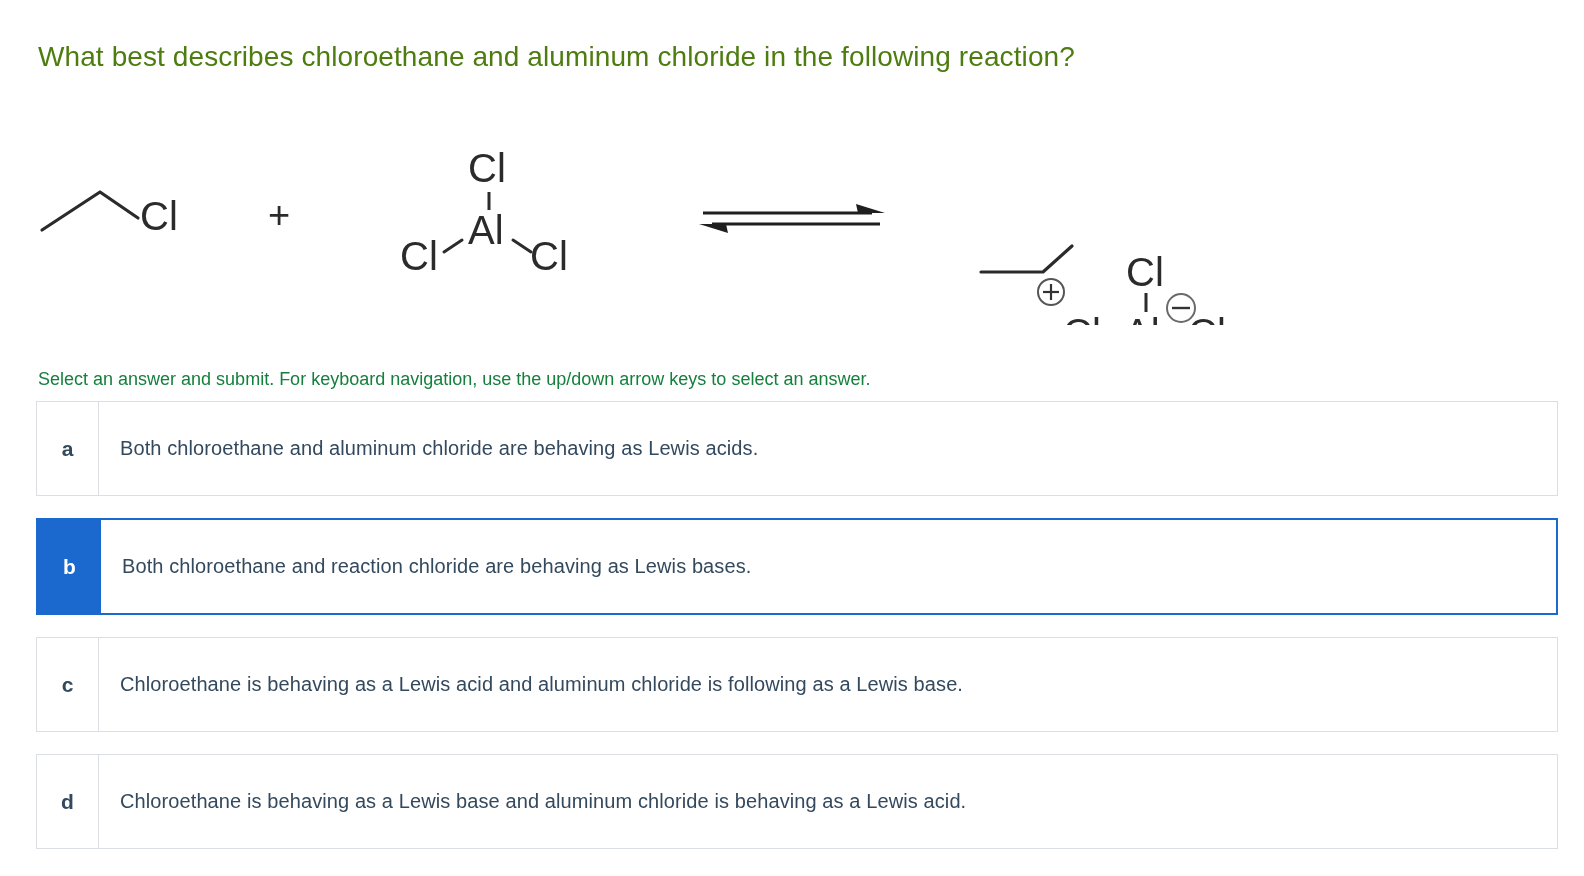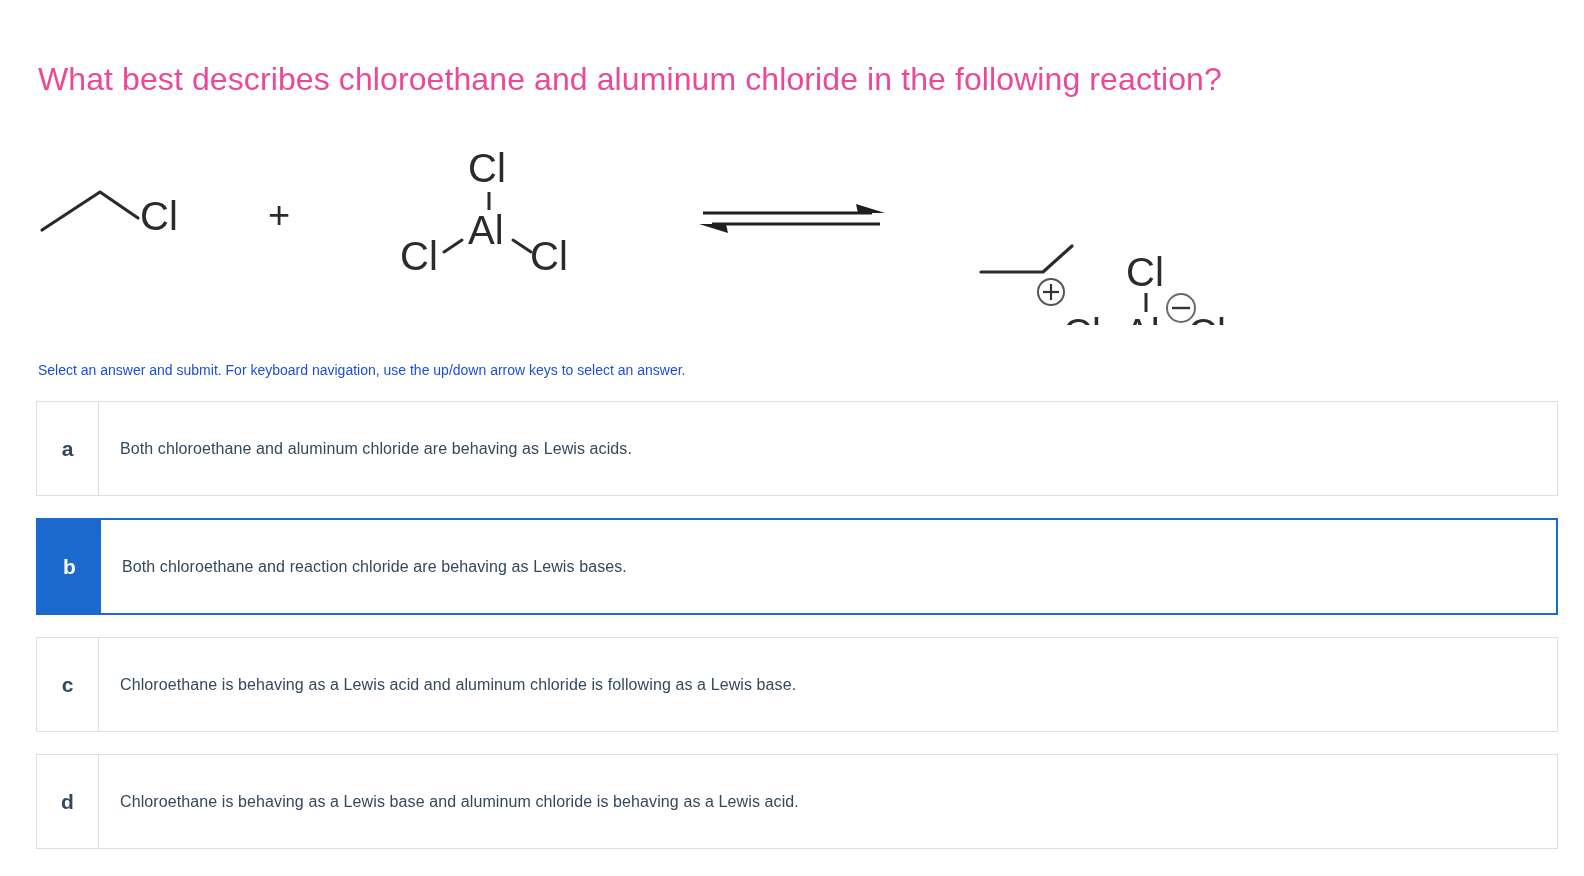--- a/index.html
+++ b/index.html
@@ -14,48 +14,47 @@
     color: #33475b;
     overflow: hidden;
     position: relative;
   }
 
   
   #question-prompt {
     position: absolute;
     left: 38px;
     top: 40px;
-    font-size: 32px;
+    font-size: 28px;
     line-height: 34px;
-    color: #ec4899;
+    color: #4d7c0f;
     letter-spacing: 0.1px;
     white-space: nowrap;
-    margin-top: 22px;
   }
 
   
   #reaction-scheme {
     position: absolute;
     left: 0px;
     top: 120px;
     width: 1340px;
     height: 205px;
   }
   #reaction-scheme svg {
     display: block;
   }
 
   
   #instructions {
     position: absolute;
     left: 38px;
-    top: 356px;
-    font-size: 14px;
+    top: 365px;
+    font-size: 18px;
     line-height: 28px;
-    color: #1d4ed8;
+    color: #15803d;
     white-space: nowrap;
   }
 
   
   #answer-options {
     position: absolute;
     left: 36px;
     top: 401px;
     width: 1522px;
   }
@@ -90,21 +89,21 @@
     color: #ffffff;
     border-right: none;
     width: 63px;
     min-width: 63px;
   }
   .option-text {
     flex: 1;
     display: flex;
     align-items: center;
     padding-left: 21px;
-    font-size: 16px;
+    font-size: 20px;
     color: #33495e;
     letter-spacing: 0.1px;
     white-space: nowrap;
   }
 </style>
 </head>
 <body>
 
 <div id="question-prompt">What best describes chloroethane and aluminum chloride in the following reaction?</div>
 

